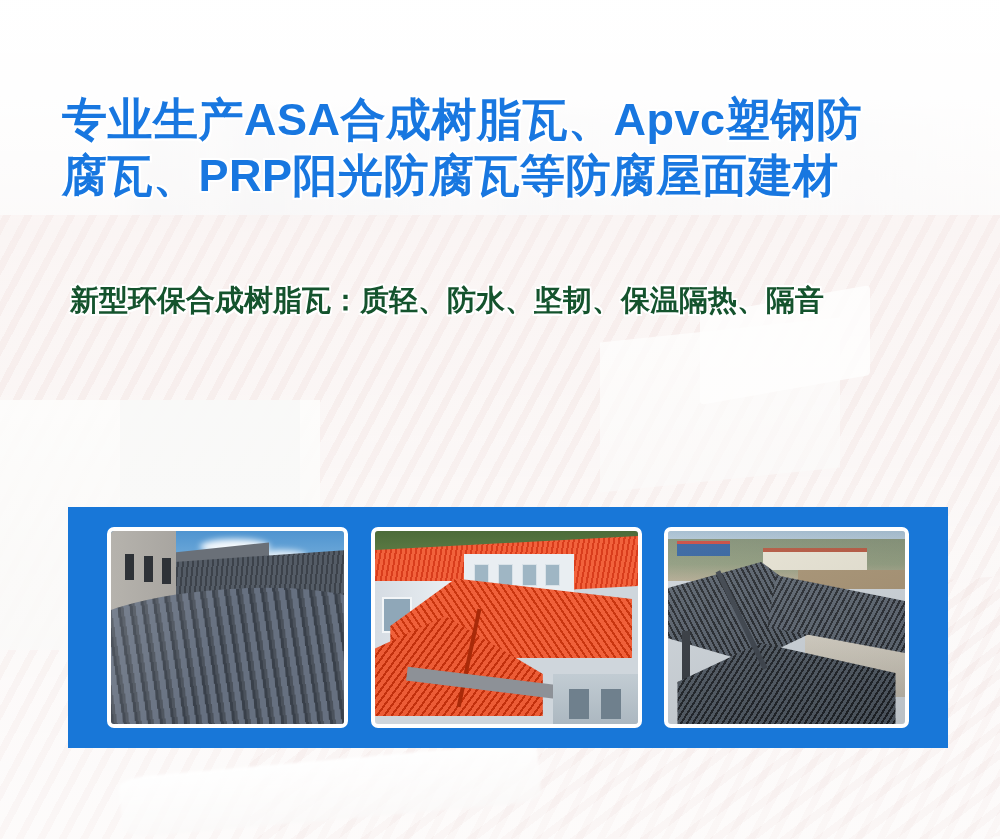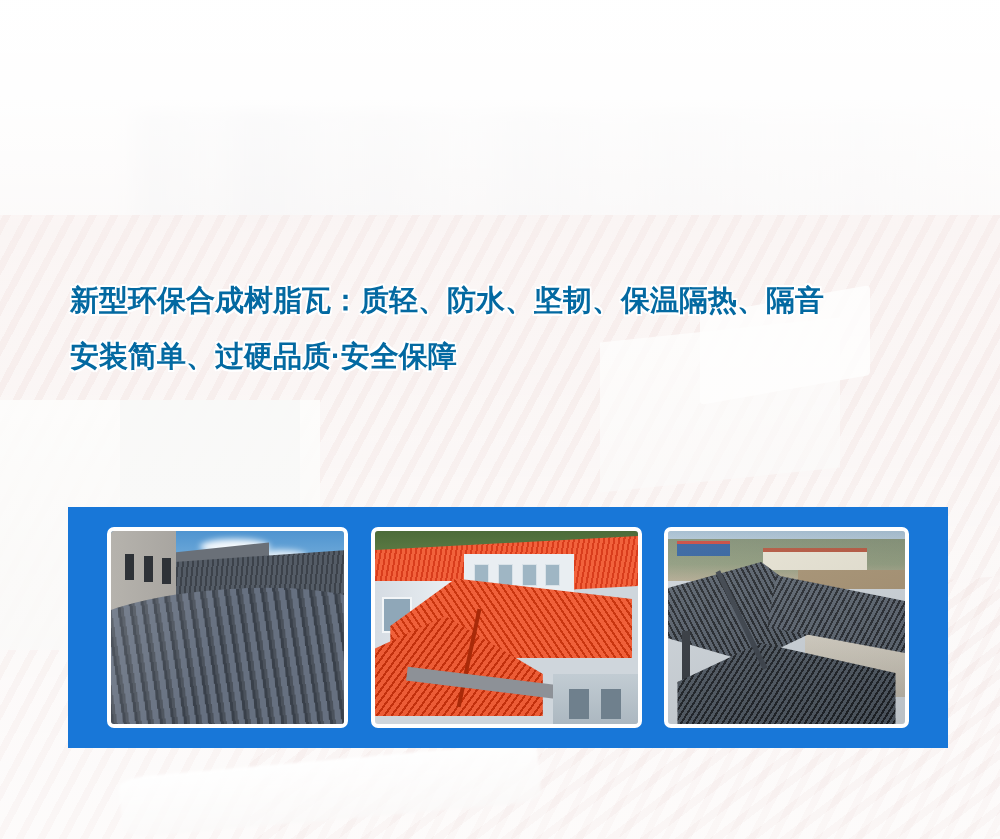--- a/index.html
+++ b/index.html
@@ -135,21 +135,21 @@
   .subhead {
     position: absolute;
     left: 70px;
     top: 272px;
     width: 900px;
   }
   .subhead-line {
     font-size: 29px;
     font-weight: bold;
     line-height: 56px;
-    color: #0369a1;
+    color: #14532d;
     white-space: nowrap;
     text-shadow:
       -1.6px -1.6px 0 #ffffff, 1.6px -1.6px 0 #ffffff,
       -1.6px  1.6px 0 #ffffff, 1.6px  1.6px 0 #ffffff,
       -1.6px  0    0 #ffffff, 1.6px  0    0 #ffffff,
        0    -1.6px 0 #ffffff, 0     1.6px 0 #ffffff;
   }
 
   
   .gallery {
@@ -364,24 +364,27 @@
     <div class="bg-roofs"></div>
     <div class="bg-roofs2"></div>
     <div class="bg-wall-a"></div>
     <div class="bg-wall-b"></div>
     <div class="bg-wall-c"></div>
     <div class="bg-dormer"></div>
     <div class="bg-ridge"></div>
     <div class="bg-haze"></div>
   </div>
 
+  <div class="headline">
+    <div class="headline-line">专业生产ASA合成树脂瓦、Apvc塑钢防</div>
+    <div class="headline-line">腐瓦、PRP阳光防腐瓦等防腐屋面建材</div>
+  </div>
 
   <div class="subhead">
     <div class="subhead-line">新型环保合成树脂瓦：质轻、防水、坚韧、保温隔热、隔音</div>
-    <div class="subhead-line">安装简单、过硬品质·安全保障</div>
   </div>
 
   <div class="gallery">
 
     <div class="photo p1">
       <div class="photo-inner">
         <div class="p1-sky"></div>
         <div class="p1-cloud1"></div>
         <div class="p1-cloud2"></div>
         <div class="p1-farroof2"></div>

